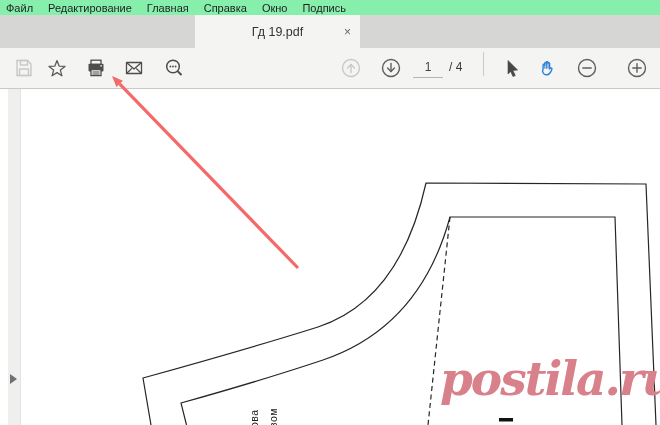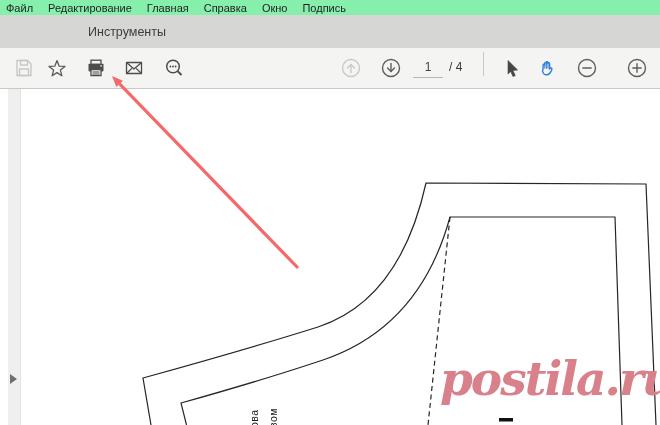--- a/index.html
+++ b/index.html
@@ -84,21 +84,24 @@
 <div class="menubar">
   <span>Файл</span>
   <span>Редактирование</span>
   <span>Главная</span>
   <span>Справка</span>
   <span>Окно</span>
   <span>Подпись</span>
 </div>
 
 <div class="tabbar">
-  <div class="tab-static tab-tools">Инструменты</div>
+  <div class="tab-doc">
+    <span>Гд 19.pdf</span>
+    <span class="close">×</span>
+  </div>
 </div>
 
 <div class="toolbar">
 
   <span class="tbtn" style="left:13px">
     <span>
       <svg width="22" height="22" viewBox="0 0 22 22" fill="none" stroke="#c7c7c7" stroke-width="1.4">
         <path d="M4,3.5 h10.5 l3.5,3.5 v11.5 h-14 z"></path>
         <rect x="7.5" y="3.5" width="7" height="4.5"></rect>
         <rect x="6.5" y="12" width="9" height="6.5"></rect>

